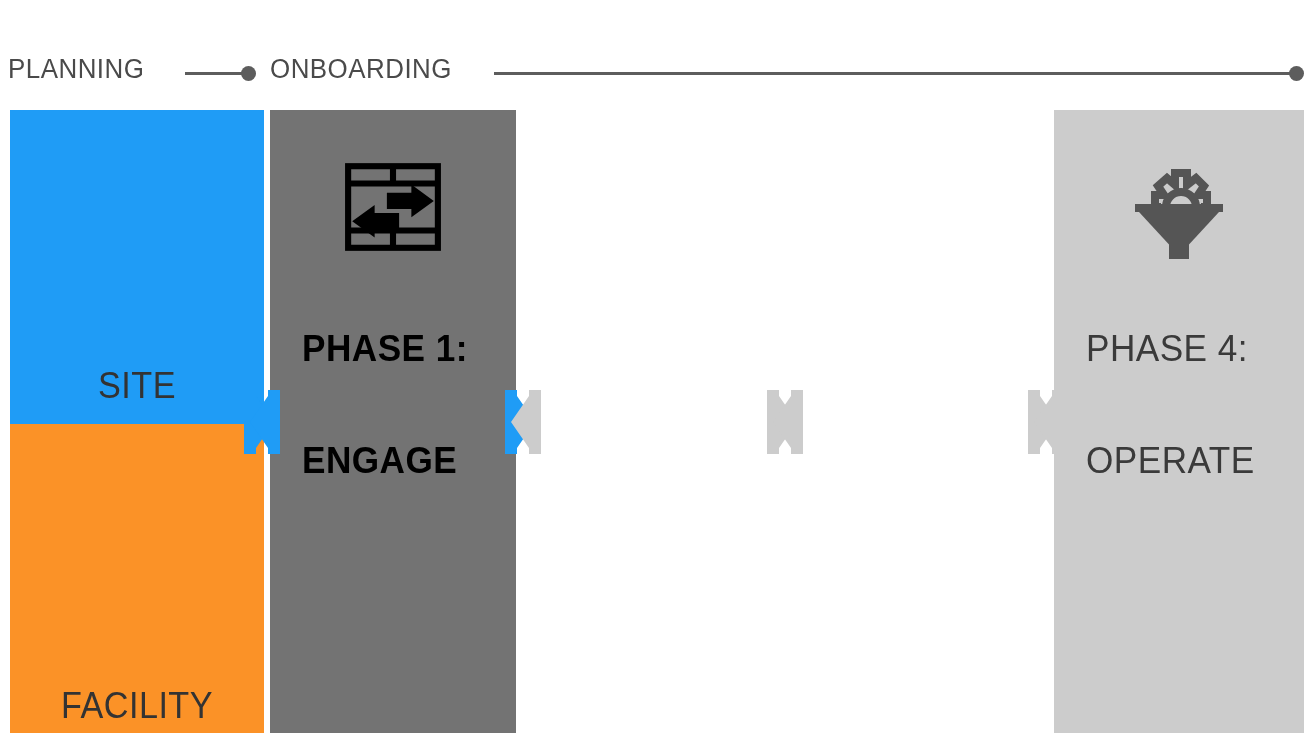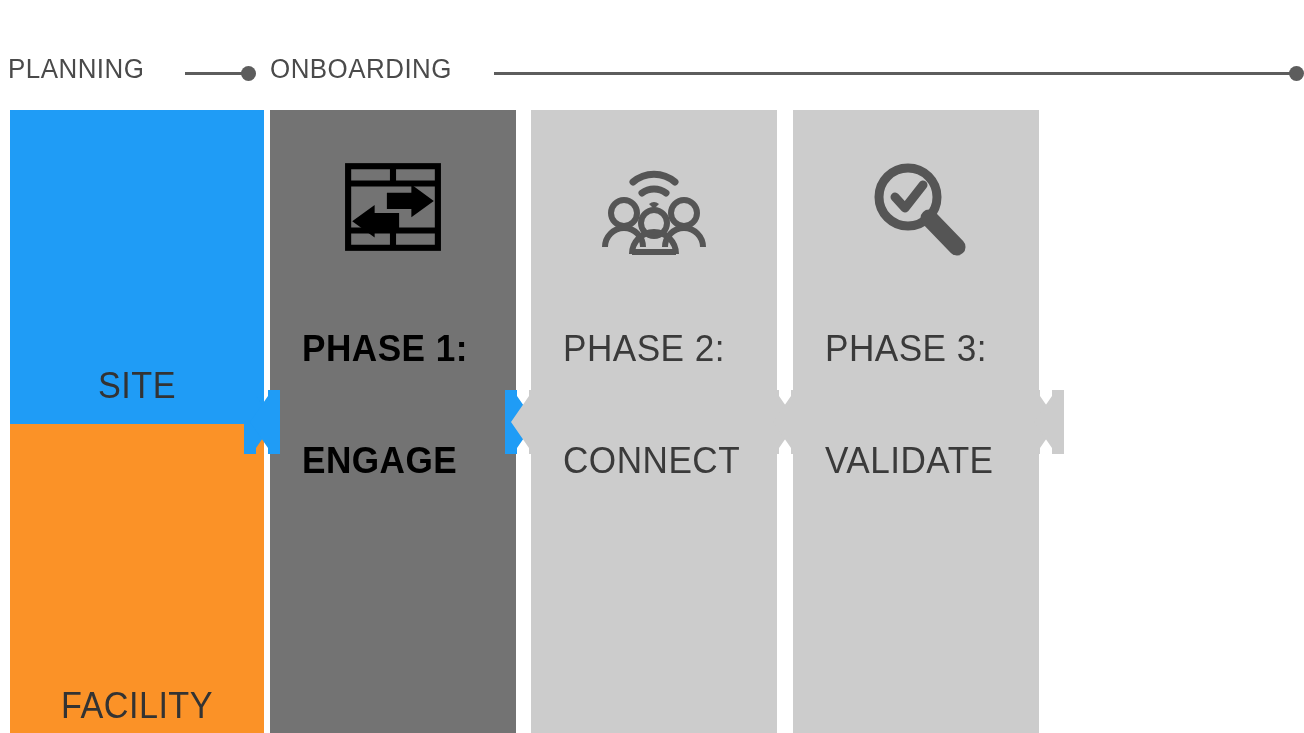--- a/index.html
+++ b/index.html
@@ -205,55 +205,38 @@
         <line x1="50" y1="10" x2="50" y2="27" stroke="#000" stroke-width="6"></line>
         <line x1="50" y1="73" x2="50" y2="90" stroke="#000" stroke-width="6"></line>
         <path d="M44 36 L68 36 L68 28 L90 44 L68 60 L68 52 L44 52 Z" fill="#000"></path>
         <path d="M56 56 L32 56 L32 48 L10 64 L32 80 L32 72 L56 72 Z" fill="#000"></path>
       </svg>
     </div>
     <div class="phase-title">PHASE 1:</div>
     <div class="phase-name">ENGAGE</div>
   </div>
 
-  <div class="col phase inactive" id="col-phase-2">
+
+
+  <div class="col phase inactive" id="col-phase-4">
     <div class="phase-icon">
-      <svg width="104" height="100" viewBox="0 0 104 100" aria-hidden="true">
-        <g fill="none" stroke="#555" stroke-width="7" stroke-linecap="round">
-          <path d="M31 25 A32 32 0 0 1 73 25"></path>
-          <path d="M40 36 A20 20 0 0 1 64 36"></path>
+      <svg width="108" height="104" viewBox="0 0 108 104" aria-hidden="true">
+        <g fill="none" stroke="#555" stroke-width="8">
+          <path d="M36 52 L30 52 L30 40 L39 40 L33 31 L42 23 L50 30 L50 18 L62 18
+                   L62 30 L71 23 L79 31 L73 40 L82 40 L82 52 L76 52"></path>
+          <path d="M41 52 A15 15 0 0 1 71 52"></path>
         </g>
-        <path d="M47 47 A8 8 0 0 1 57 47 L52 52 Z" fill="#555"></path>
-        <g fill="none" stroke="#555" stroke-width="6">
-          <circle cx="22" cy="56" r="13"></circle>
-          <path d="M3 90 A19 19 0 0 1 41 90"></path>
-          <circle cx="82" cy="56" r="13"></circle>
-          <path d="M63 90 A19 19 0 0 1 101 90"></path>
-          <circle cx="52" cy="66" r="13"></circle>
-          <path d="M30 97 A22 22 0 0 1 74 97"></path>
-        </g>
-        <rect x="30" y="92" width="44" height="6" fill="#555"></rect>
+        <line x1="10" y1="53" x2="98" y2="53" stroke="#555" stroke-width="8"></line>
+        <path d="M14 57 L94 57 L58 96 L50 96 Z" fill="#555"></path>
+        <rect x="48" y="78" width="12" height="22" fill="none" stroke="#555" stroke-width="8"></rect>
       </svg>
     </div>
-    <div class="phase-title">PHASE 2:</div>
-    <div class="phase-name">CONNECT</div>
-  </div>
-
-  <div class="col phase inactive" id="col-phase-3">
-    <div class="phase-icon">
-      <svg width="100" height="100" viewBox="0 0 100 100" aria-hidden="true">
-        <circle cx="42" cy="40" r="29" fill="none" stroke="#555" stroke-width="9"></circle>
-        <path d="M29 40 L39 51 L57 28" fill="none" stroke="#555" stroke-width="9" stroke-linecap="round" stroke-linejoin="round"></path>
-        <line x1="63" y1="61" x2="91" y2="90" stroke="#555" stroke-width="17" stroke-linecap="round"></line>
-      </svg>
-    </div>
-    <div class="phase-title">PHASE 3:</div>
-    <div class="phase-name">VALIDATE</div>
-  </div>
-
+    <div class="phase-title">PHASE 4:</div>
+    <div class="phase-name">OPERATE</div>
+  </div>
 
   <div class="chev" id="chev-1">
     <svg width="36" height="64" viewBox="0 0 36 64">
       <path d="M0 0 L12 0 L12 6 L30 32 L12 58 L12 64 L0 64 Z" fill="#1f9cf6"></path>
       <path d="M36 0 L36 64 L24 64 L24 58 L6 32 L24 6 L24 0 Z" fill="#1f9cf6"></path>
     </svg>
   </div>
 
   <div class="chev" id="chev-2">
     <svg width="36" height="64" viewBox="0 0 36 64">

